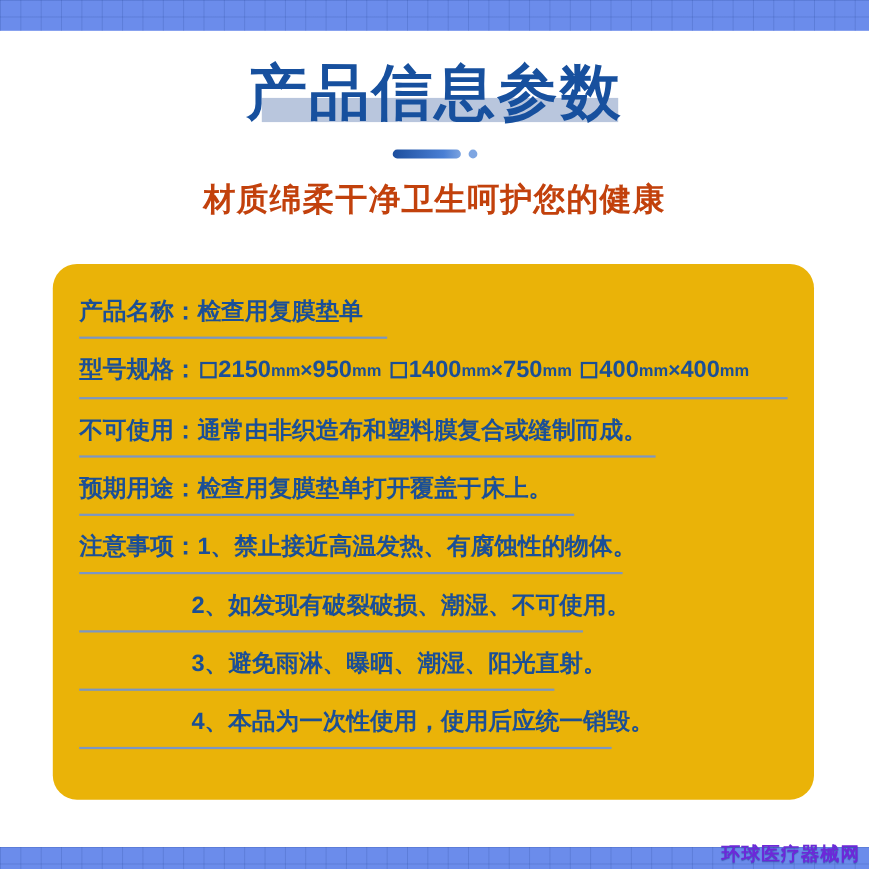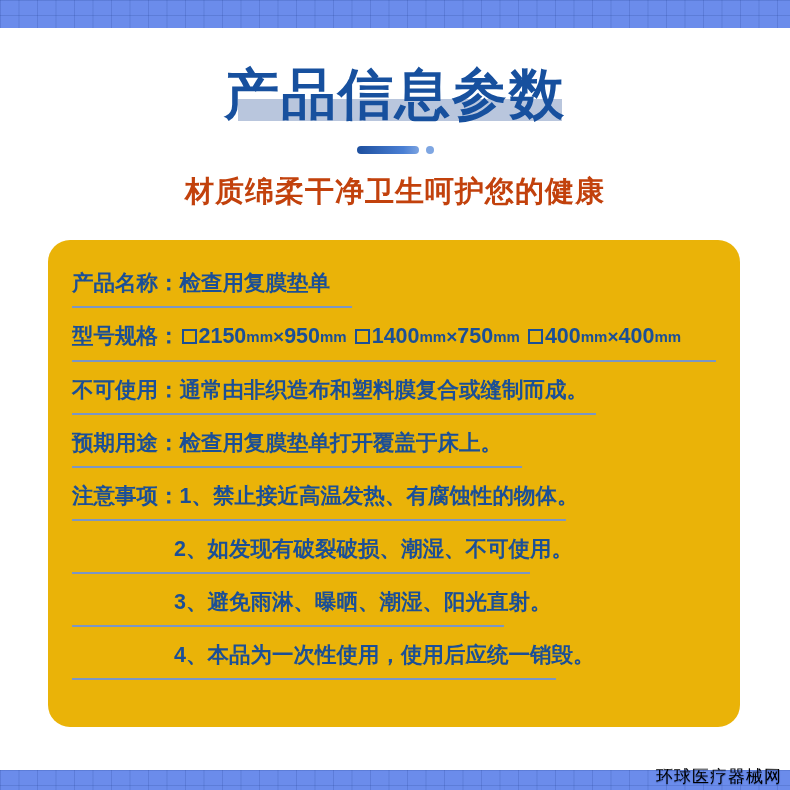--- a/index.html
+++ b/index.html
@@ -39,21 +39,21 @@
   .header {
     position: absolute;
     top: 28px;
     left: 0;
     width: 790px;
     text-align: center;
   }
   .title-wrap {
     position: relative;
     display: inline-block;
-    margin-top: 38px;
+    margin-top: 28px;
   }
   .title-highlight {
     position: absolute;
     left: 14px;
     right: 4px;
     bottom: 3px;
     height: 22px;
     background: #b9c6dd;
     z-index: 0;
   }
@@ -148,22 +148,22 @@
     text-align: right;
   }
   .times { font-size: 19px; }
 
   
   .watermark {
     position: absolute;
     right: 8px;
     top: 765px;
     font-size: 17px;
-    font-weight: normal;
-    color: #000000;
+    font-weight: bold;
+    color: #6d28d9;
     letter-spacing: 1px;
     text-shadow: 0 1px 1px rgba(30,60,140,0.55);
     z-index: 5;
     white-space: nowrap;
   }
 </style>
 </head>
 <body>
 
 <div class="grid-band top"></div>

